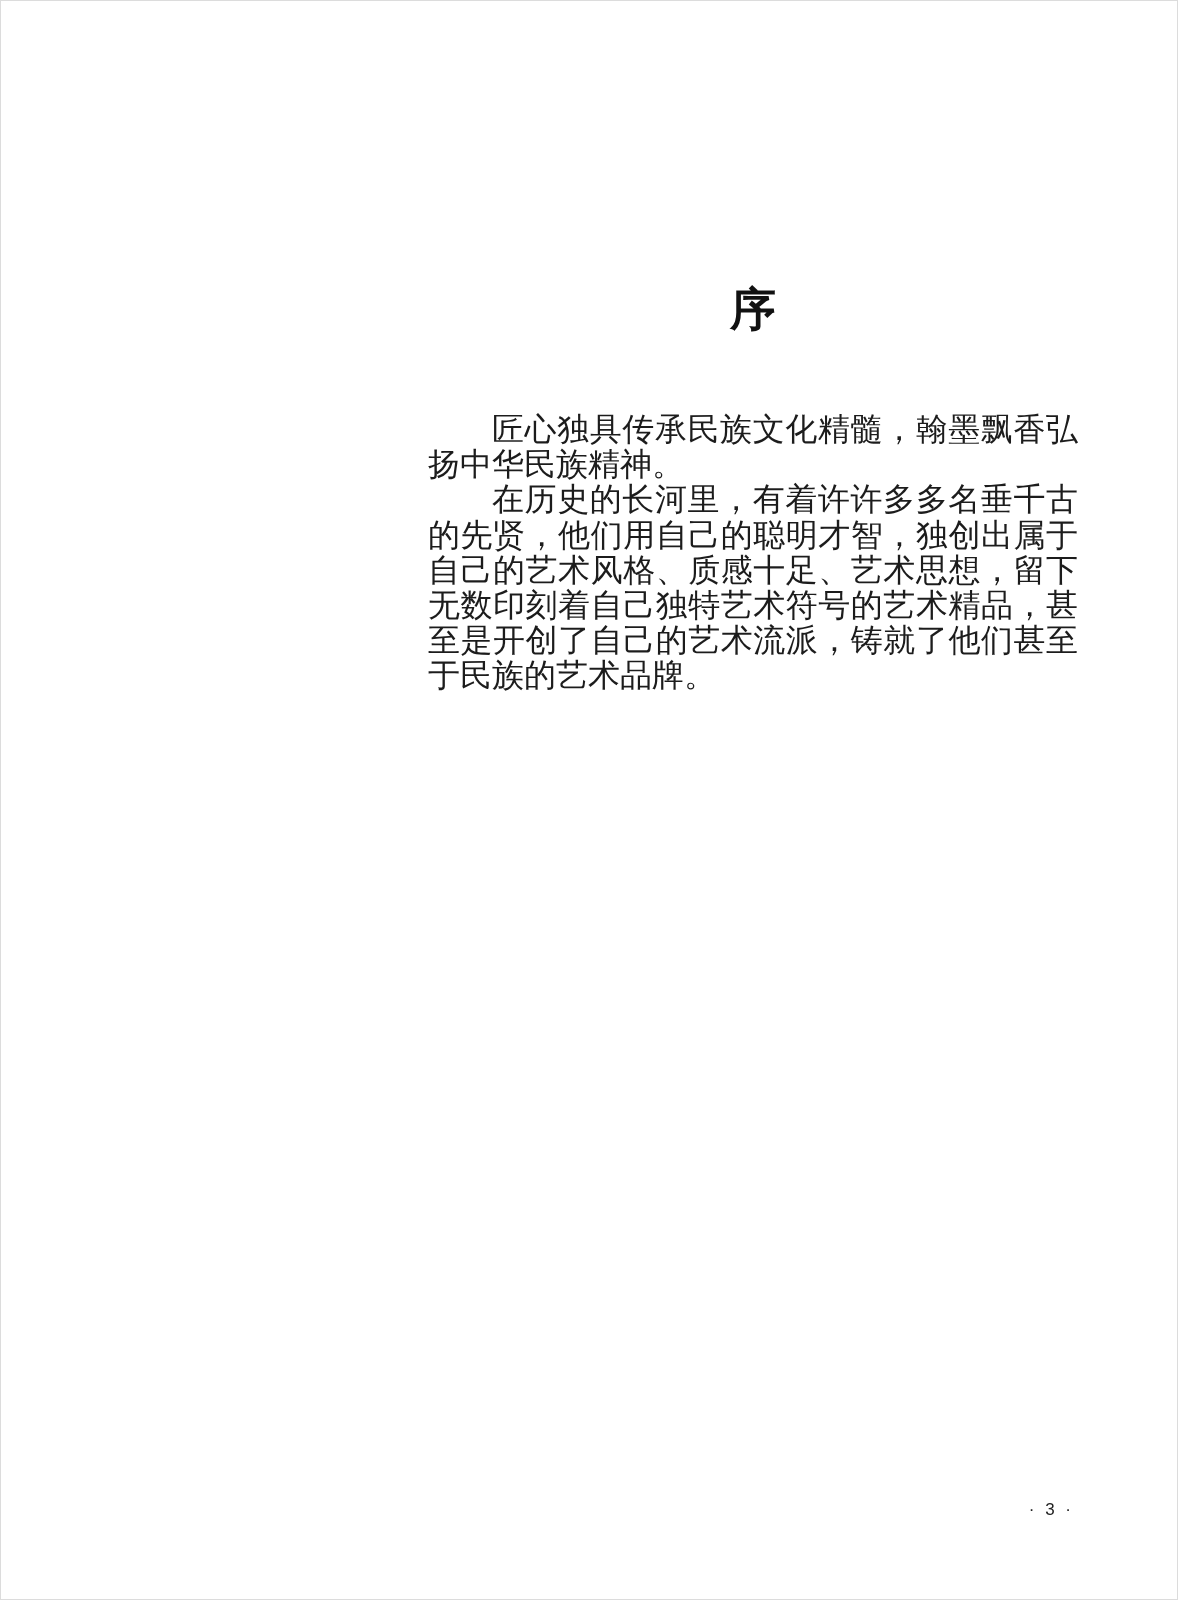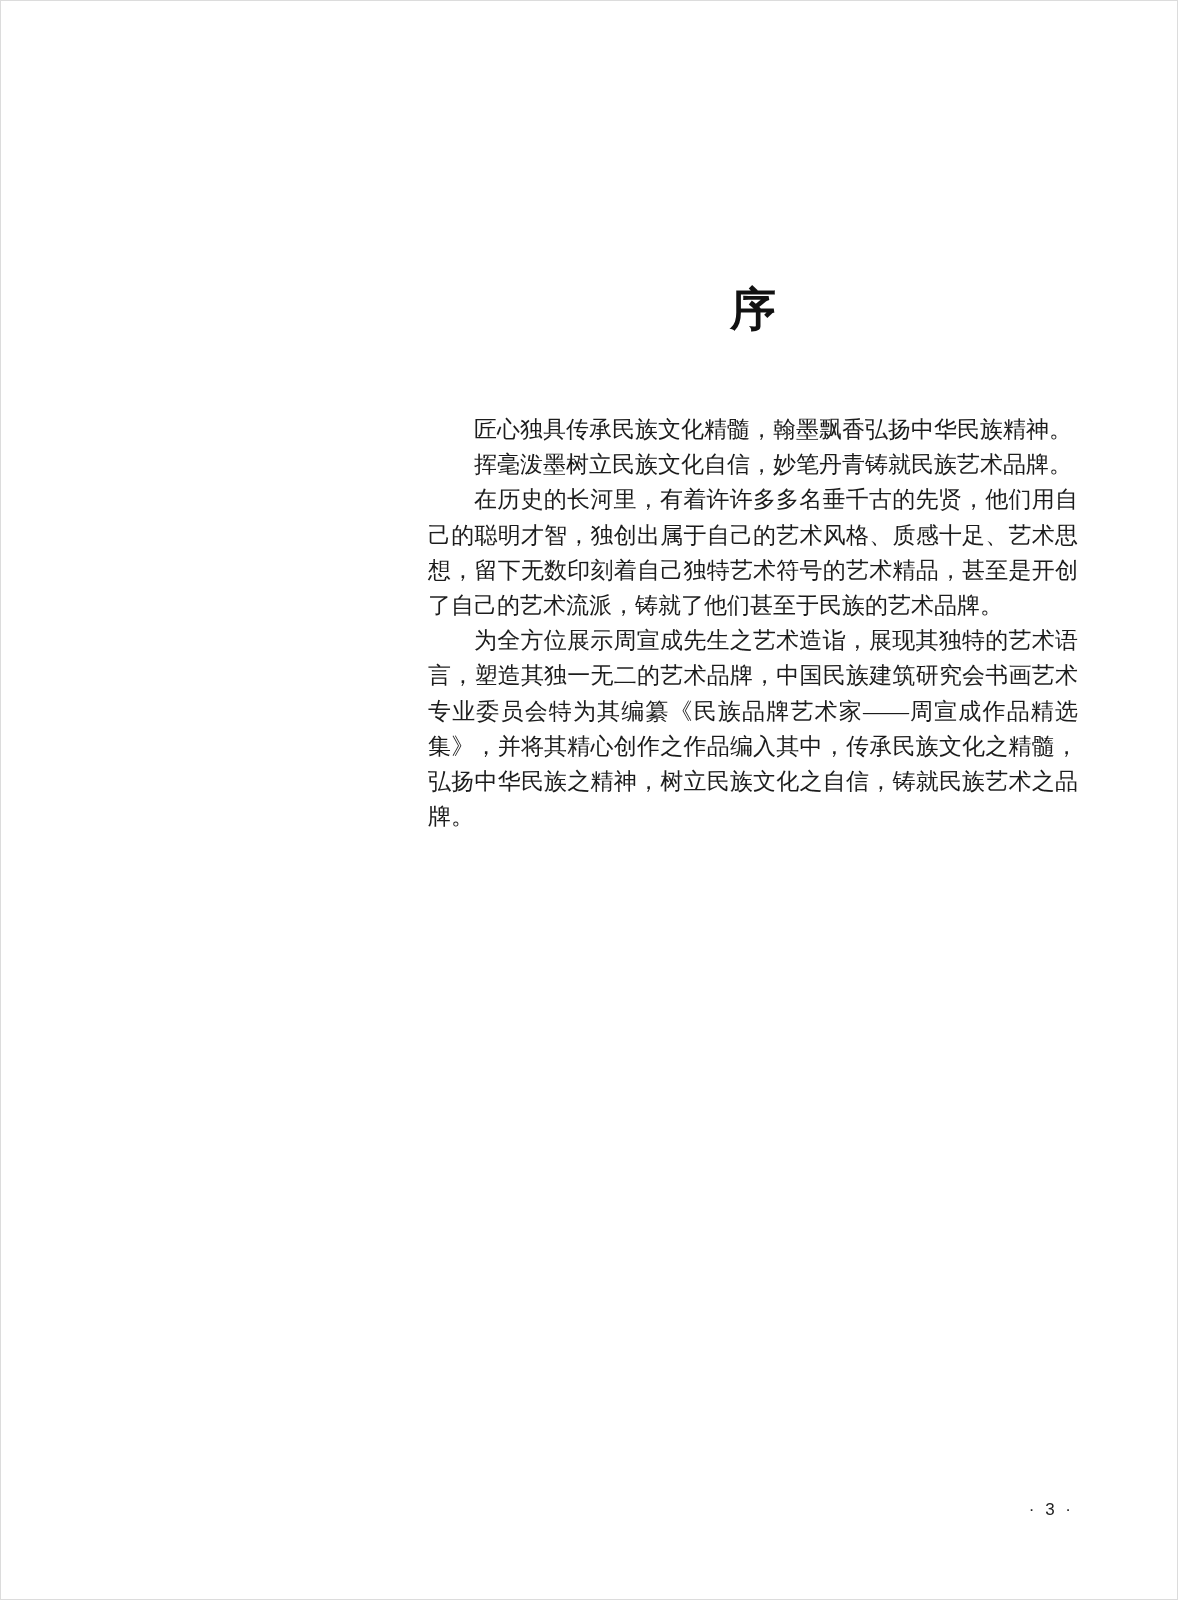--- a/index.html
+++ b/index.html
@@ -32,21 +32,21 @@
     font-size: 46px;
     font-weight: bold;
     line-height: 1.25;
     color: #111111;
   }
   .preface-body {
     position: absolute;
     top: 412px;
     left: 428px;
     width: 650px;
-    font-size: 23px;
+    font-size: 32px;
     line-height: 35.2px;
     text-align: justify;
     text-justify: inter-ideograph;
     color: #1c1c1c;
   }
   .preface-body p {
     margin: 0;
     padding: 0;
     text-indent: 2em;
   }
@@ -62,18 +62,16 @@
 </style>
 </head>
 <body>
 
 <div class="page-frame"></div>
 
 <h1 class="preface-title">序</h1>
 
 <div class="preface-body">
   <p>匠心独具传承民族文化精髓，翰墨飘香弘扬中华民族精神。</p>
-  <p>挥毫泼墨树立民族文化自信，妙笔丹青铸就民族艺术品牌。</p>
   <p>在历史的长河里，有着许许多多名垂千古的先贤，他们用自己的聪明才智，独创出属于自己的艺术风格、质感十足、艺术思想，留下无数印刻着自己独特艺术符号的艺术精品，甚至是开创了自己的艺术流派，铸就了他们甚至于民族的艺术品牌。</p>
-  <p>为全方位展示周宣成先生之艺术造诣，展现其独特的艺术语言，塑造其独一无二的艺术品牌，中国民族建筑研究会书画艺术专业委员会特为其编纂《民族品牌艺术家——周宣成作品精选集》，并将其精心创作之作品编入其中，传承民族文化之精髓，弘扬中华民族之精神，树立民族文化之自信，铸就民族艺术之品牌。</p>
 </div>
 
 <span class="page-number">· 3 ·</span>
 
 </body></html>

